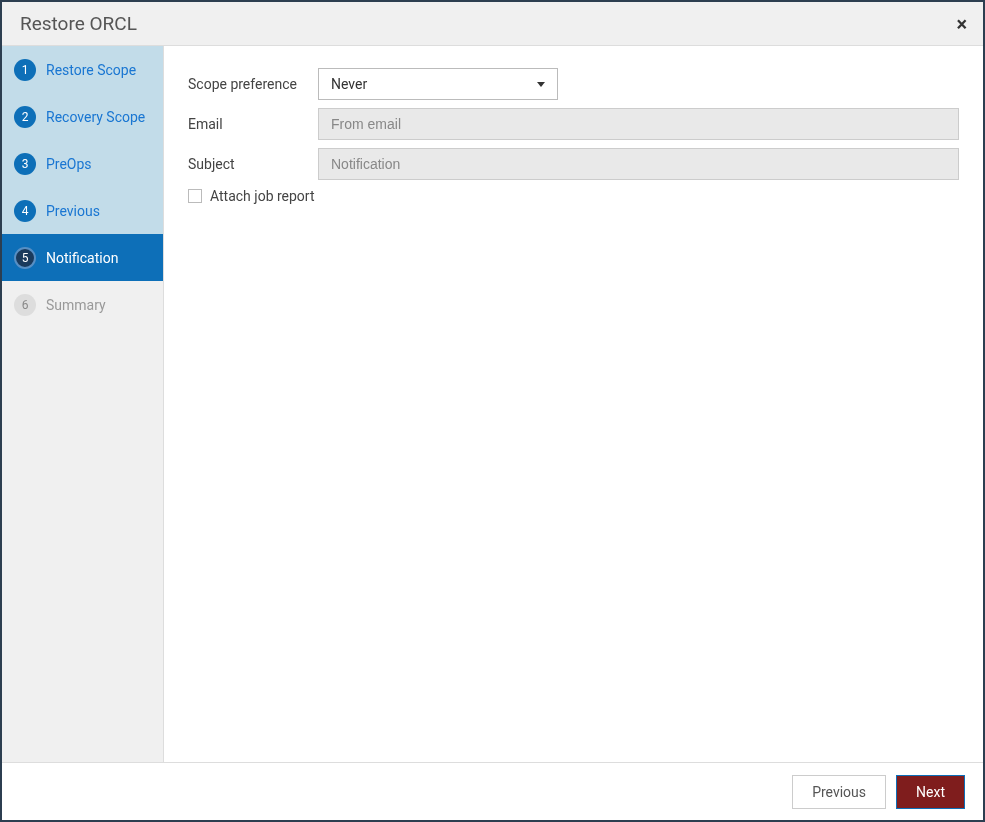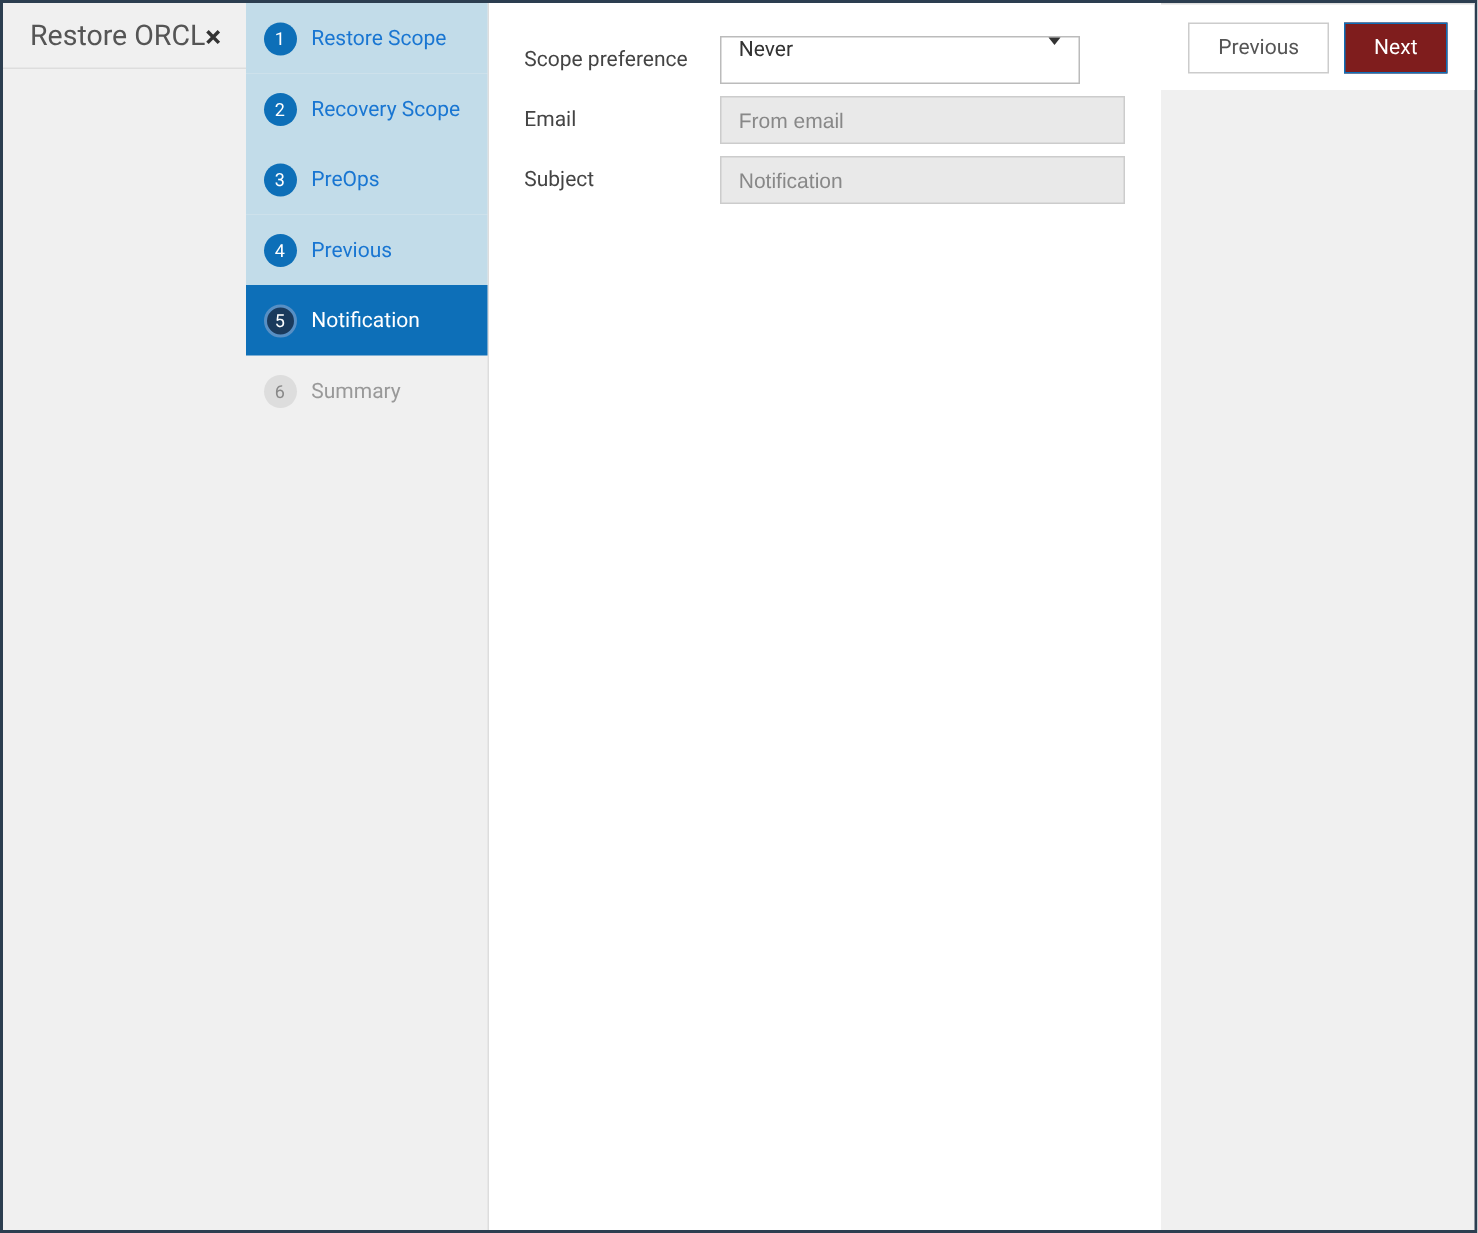--- a/index.html
+++ b/index.html
@@ -13,21 +13,21 @@
       width: 985px;
       height: 822px;
       overflow: hidden;
     }
     .dialog {
       width: 985px;
       height: 822px;
       border: 2px solid #2c3e50;
       background: #f0f0f0;
       display: flex;
-      flex-direction: row;
+      flex-direction: column;
     }
     .dialog-header {
       height: 44px;
       background: #f0f0f0;
       display: flex;
       align-items: center;
       justify-content: space-between;
       padding: 0 16px 0 18px;
       border-bottom: 1px solid #ddd;
     }
@@ -144,21 +144,21 @@
     }
     .select-box {
       width: 100%;
       height: 32px;
       border: 1px solid #bbb;
       background: #fff;
       padding: 0 12px;
       font-size: 14px;
       color: #333;
       display: flex;
-      align-items: flex-start;
+      align-items: center;
       justify-content: space-between;
       cursor: pointer;
     }
     .caret-down {
       width: 0;
       height: 0;
       border-left: 4px solid transparent;
       border-right: 4px solid transparent;
       border-top: 5px solid #333;
     }
@@ -274,20 +274,24 @@
         <div class="form-label">Email</div>
         <input type="text" class="text-input" disabled="" placeholder="From email" style="">
       </div>
 
 
       <div class="form-row">
         <div class="form-label">Subject</div>
         <input type="text" class="text-input" disabled="" placeholder="Notification" style="">
       </div>
 
+      <div class="checkbox-row">
+        <div class="checkbox"></div>
+        <div class="checkbox-label">Attach job report</div>
+      </div>
     </div>
   </div>
 
   <div class="dialog-footer">
     <div class="btn btn-secondary">Previous</div>
     <div class="btn btn-primary">Next</div>
   </div>
 </div>
 
 </body></html>

